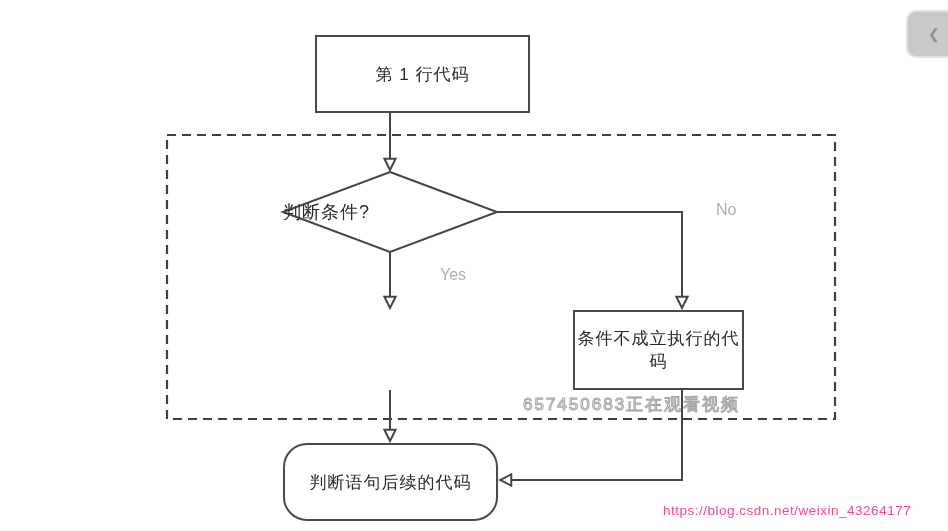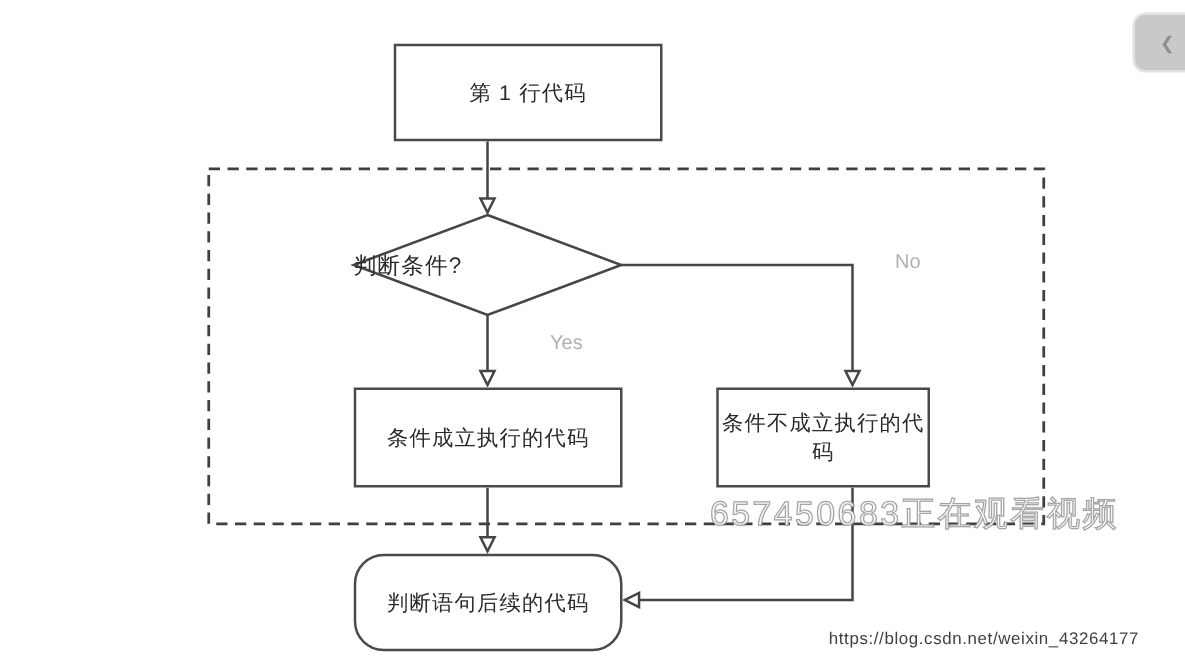--- a/index.html
+++ b/index.html
@@ -48,34 +48,34 @@
   }
   .edge-label {
     position: absolute;
     font-size: 16px;
     color: #b0b0b0;
   }
   .edge-label-yes { left: 406px; top: 266px; margin-left: 34px; }
   .edge-label-no  { left: 696px; top: 201px; margin-left: 20px; }
   .wm-viewer {
     position: absolute;
-    left: 568px; top: 393px;
-    font-size: 27px;
+    left: 523px; top: 393px;
+    font-size: 17px;
     letter-spacing: 2px;
     color: rgba(255,255,255,0.95);
     -webkit-text-stroke: 1px rgba(140,140,140,0.75);
     text-shadow: 0 0 1px rgba(140,140,140,0.6);
     white-space: nowrap;
     text-align: right;
   }
   .wm-url {
     position: absolute;
     left: 663px; top: 503px;
     font-size: 13.5px;
-    color: #404040;
+    color: #ec4899;
     letter-spacing: 0.5px;
     white-space: nowrap;
   }
   .corner-button {
     position: absolute;
     left: 906px; top: 10px;
     width: 52px; height: 48px;
     background: #c9c9c9;
     border: 2px solid #e3e3e3;
     border-radius: 10px;
@@ -113,23 +113,20 @@
 
   <div class="node node-start">
     <span>第 1 行代码</span>
   </div>
 
   <div class="diamond-label">判断条件?</div>
 
   <span class="edge-label edge-label-yes">Yes</span>
   <span class="edge-label edge-label-no">No</span>
 
-  <div class="node node-true">
-    <span>条件成立执行的代码</span>
-  </div>
 
   <div class="node node-false">
     <span>条件不成立执行的代码</span>
   </div>
 
   <div class="node node-end">
     <span>判断语句后续的代码</span>
   </div>
 
   <div class="wm-viewer">657450683正在观看视频</div>

